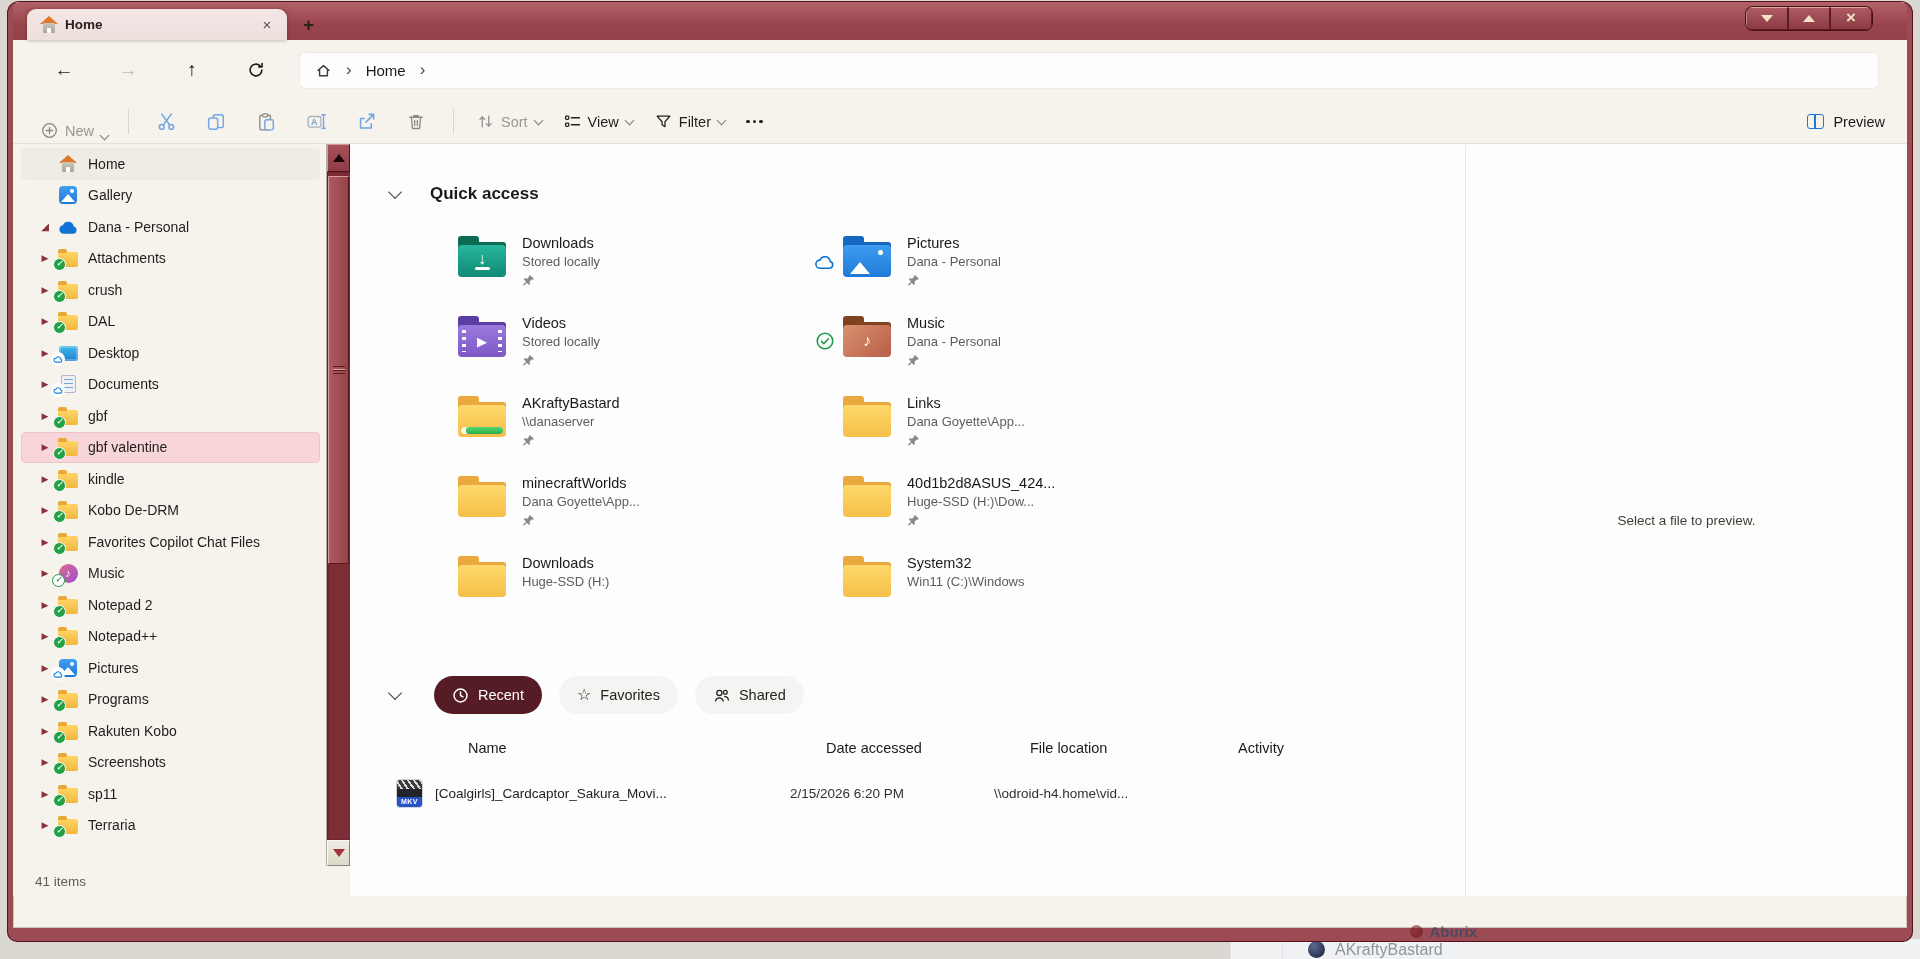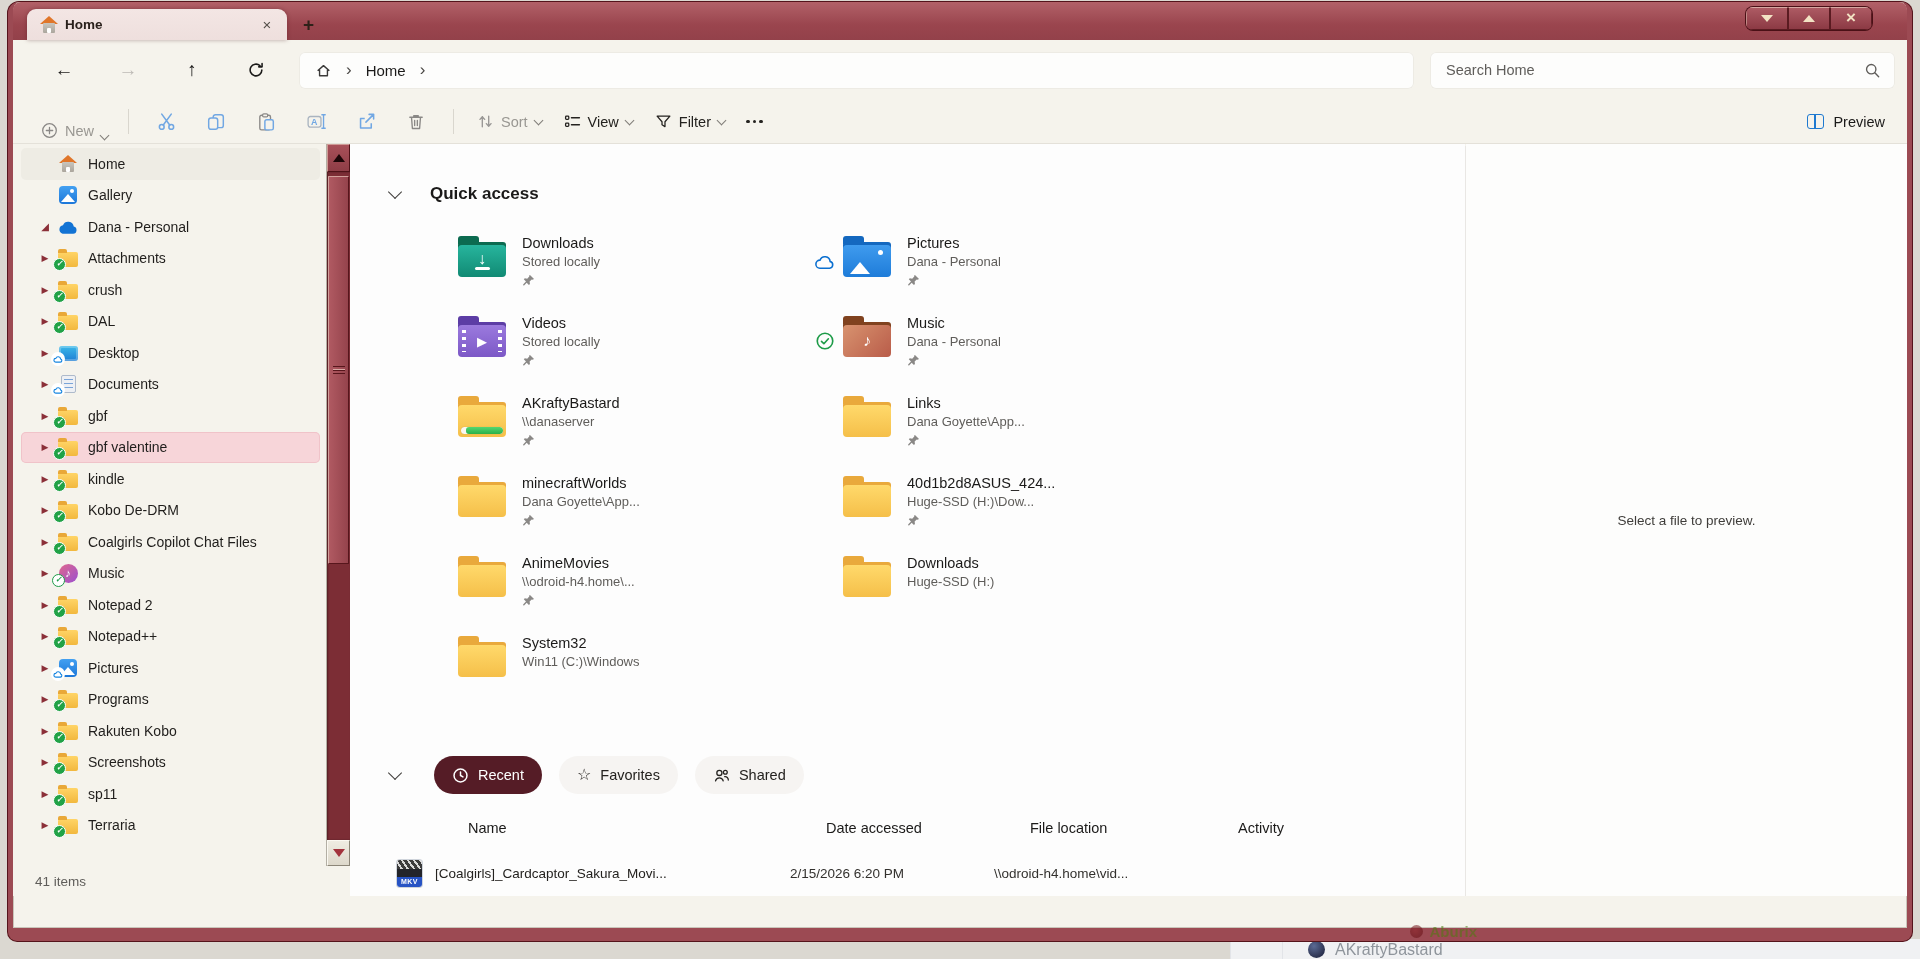--- a/index.html
+++ b/index.html
@@ -12,21 +12,21 @@
   .bg-avatar { width:17px; height:17px; border-radius:50%; background:radial-gradient(circle at 35% 30%, #5b6a94, #2c3350 70%); flex:none; }
   .bg-name { font-size:16px; color:#8f959c; line-height:18px; }
 
   
   .window { position:absolute; left:8px; top:2px; width:1904px; height:939px;
     border:5px solid #9c4a53; border-top:none; border-bottom-width:13px;
     border-radius:11px 11px 9px 9px; background:#f5f3ec;
     box-shadow:0 0 0 1px #55141b, inset 0 0 0 1px #c9c5ba; }
   .aburix { position:absolute; right:430px; bottom:-12px; z-index:6; display:flex; align-items:center; gap:6px; opacity:.55; }
   .aburix .logo { width:13px; height:13px; border-radius:50%; background:radial-gradient(circle at 40% 40%, #8a2026, #58090e); }
-  .aburix .txt { font-size:15px; font-weight:700; color:#4d7c0f; }
+  .aburix .txt { font-size:15px; font-weight:700; color:#0c4a6e; }
 
   
   .titlebar { height:38px; background:linear-gradient(#b26168, #9a454e 60%, #93414a); border-radius:8px 8px 0 0; position:relative; display:flex; align-items:flex-end; }
   .tab { margin-left:14px; width:260px; height:31px; background:linear-gradient(#f3e6e4,#eedfdd); border-radius:9px 9px 0 0; display:flex; align-items:center; padding:0 10px 0 12px; box-shadow:0 0 4px rgba(60,10,14,.35); }
   .tab-label { font-size:13.5px; font-weight:700; color:#2a211c; margin-left:8px; flex:1; }
   .tab-close { font-size:15px; color:#55504a; width:20px; text-align:center; cursor:default; }
   .newtab { margin:0 0 6px 16px; font-size:19px; font-weight:600; color:#2e2119; line-height:1; }
   .win-controls { position:absolute; right:35px; top:5px; display:flex; border-radius:7px; overflow:hidden; box-shadow:0 0 0 1px #4a1016; }
   .wbtn { width:42px; height:23px; background:linear-gradient(#ad5a63,#8c3a44); border:1px solid; border-color:#d7a9a3 #5a1b21 #5a1b21 #c08a86; display:flex; align-items:center; justify-content:center; }
   .wbtn + .wbtn { border-left-color:#5a1b21; }
@@ -225,27 +225,20 @@
       </svg>
     </div>
     <div class="crumbbar">
       <svg width="17" height="17" viewBox="0 0 16 16">
         <path d="M2.5 8.2 8 3.4l5.5 4.8M4.3 7.2V13h7.4V7.2" fill="none" stroke="#3b3a39" stroke-width="1.3" stroke-linejoin="round"></path>
       </svg>
       <span class="crumb-sep">›</span>
       <span class="crumb-item">Home</span>
       <span class="crumb-sep">›</span>
     </div>
-    <div class="searchbar">
-      <input placeholder="Search Home" style="">
-      <svg width="17" height="17" viewBox="0 0 16 16">
-        <circle cx="6.8" cy="6.8" r="4.4" fill="none" stroke="#5f5d5a" stroke-width="1.3"></circle>
-        <path d="M10.2 10.2 13.8 13.8" stroke="#5f5d5a" stroke-width="1.3" stroke-linecap="round"></path>
-      </svg>
-    </div>
   </div>
 
   <div class="toolbar">
     <div class="tb-new">
       <svg width="17" height="17" viewBox="0 0 16 16">
         <circle cx="8" cy="8" r="6.4" fill="none" stroke="#8a8886" stroke-width="1.2"></circle>
         <path d="M8 5v6M5 8h6" stroke="#8a8886" stroke-width="1.2" stroke-linecap="round"></path>
       </svg>
       <span class="lbl">New</span>
       <i class="chev"></i>
@@ -450,21 +443,21 @@
               </span>
             <span class="slabel">Kobo De-DRM</span>
           </div>
 
           <div class="trow">
             <span class="exp">▶</span>
             <span class="sic">
                 <span class="mini-folder"></span>
                 <i class="badge b-check">✓</i>
               </span>
-            <span class="slabel">Coalgirls Copilot Chat Files</span>
+            <span class="slabel">Favorites Copilot Chat Files</span>
           </div>
 
           <div class="trow">
             <span class="exp">▶</span>
             <span class="sic">
                 <span class="ic-music-c">♪</span>
                 <i class="badge b-checko">✓</i>
               </span>
             <span class="slabel">Music</span>
           </div>
@@ -735,37 +728,20 @@
             <span class="tname">40d1b2d8ASUS_424...</span>
             <span class="tsub">Huge-SSD (H:)\Dow...</span>
             <span class="tpin">
                 <svg width="13" height="13" viewBox="0 0 16 16">
                   <path d="M9.8 1.2 14.8 6.2 12.9 7l-.9-.3-2.6 2.6.4 2.9-1.3 1.3-2.7-2.7-3.3 3.3-1.2-.3.3-1.2 3.3-3.3-2.7-2.7 1.3-1.3 2.9.4 2.6-2.6-.3-.9z" fill="#8a8886"></path>
                 </svg>
               </span>
           </span>
         </div>
 
-        <div class="tile">
-          <span class="tstatus"></span>
-          <span class="ficon f-yellow">
-              <span class="tabf"></span>
-              <span class="bk"></span>
-              <span class="ft"></span>
-            </span>
-          <span class="tinfo">
-            <span class="tname">AnimeMovies</span>
-            <span class="tsub">\\odroid-h4.home\...</span>
-            <span class="tpin">
-                <svg width="13" height="13" viewBox="0 0 16 16">
-                  <path d="M9.8 1.2 14.8 6.2 12.9 7l-.9-.3-2.6 2.6.4 2.9-1.3 1.3-2.7-2.7-3.3 3.3-1.2-.3.3-1.2 3.3-3.3-2.7-2.7 1.3-1.3 2.9.4 2.6-2.6-.3-.9z" fill="#8a8886"></path>
-                </svg>
-              </span>
-          </span>
-        </div>
 
         <div class="tile">
           <span class="tstatus"></span>
           <span class="ficon f-yellow">
               <span class="tabf"></span>
               <span class="bk"></span>
               <span class="ft"></span>
             </span>
           <span class="tinfo">
             <span class="tname">Downloads</span>

